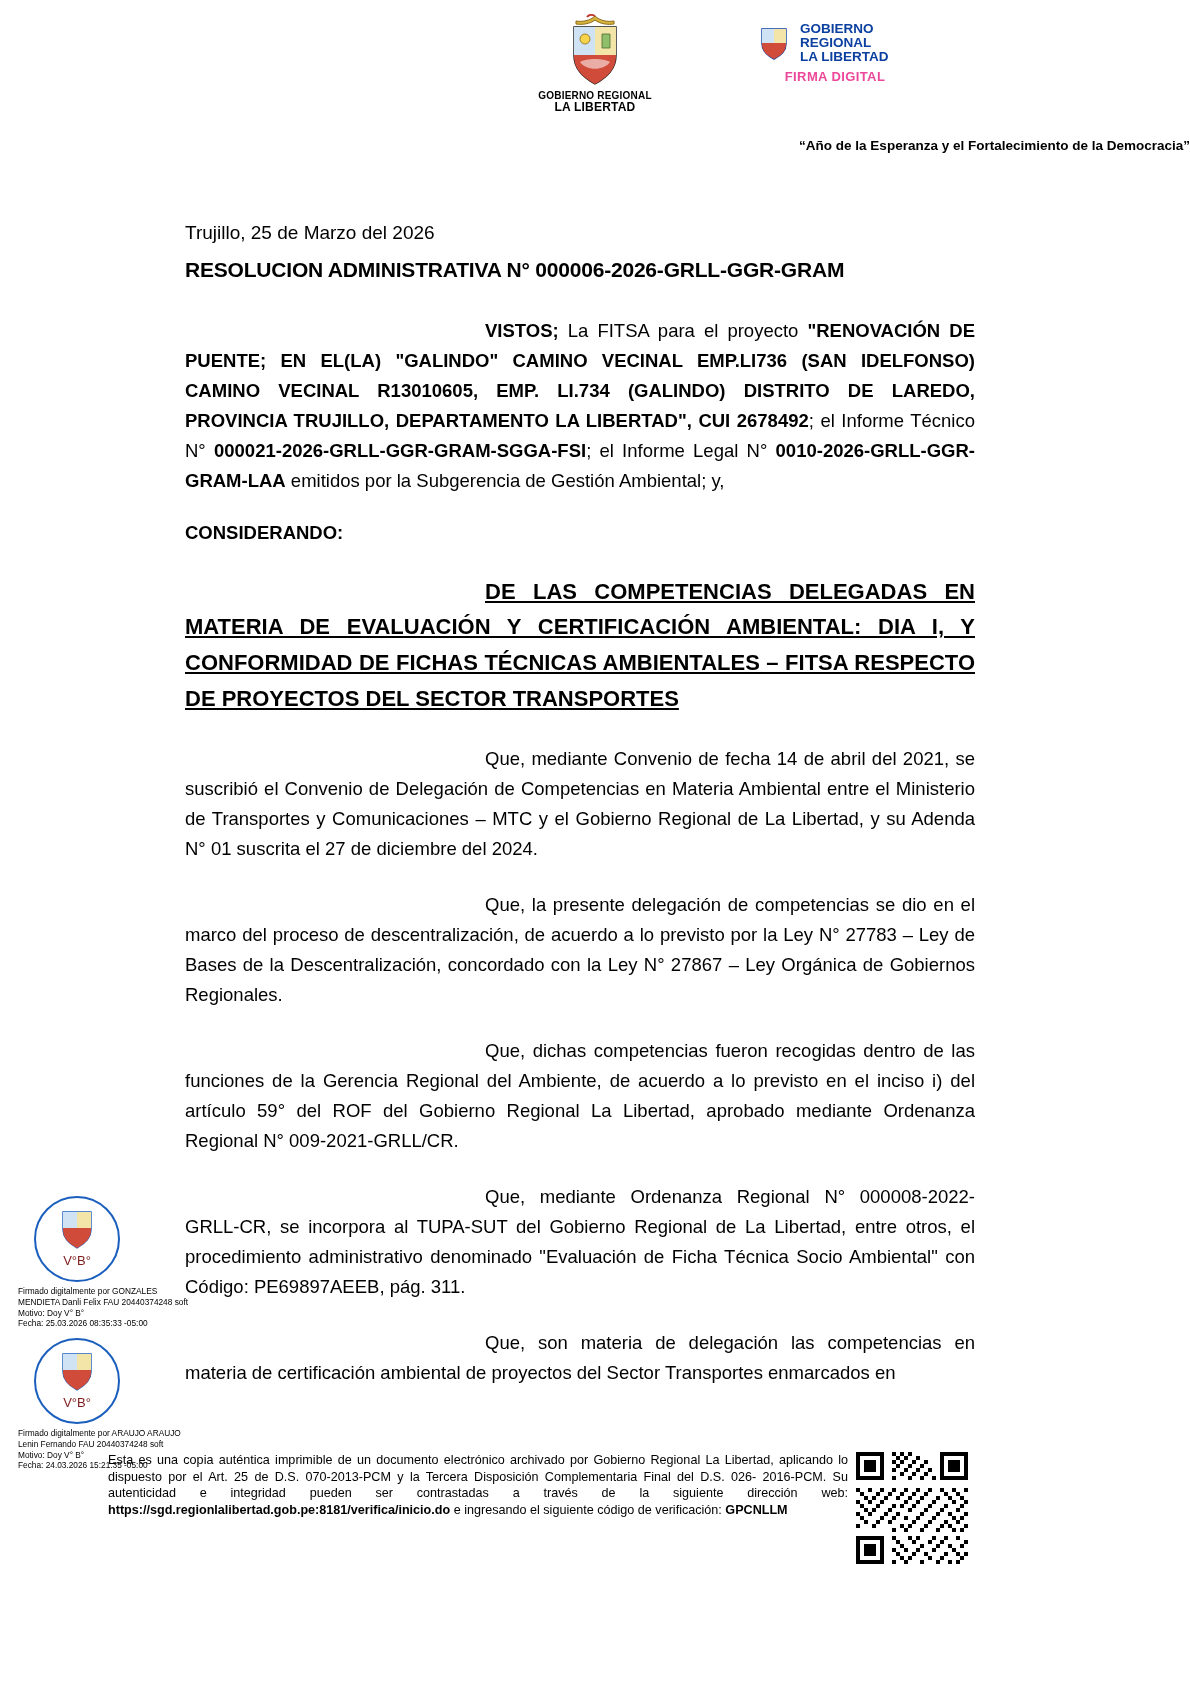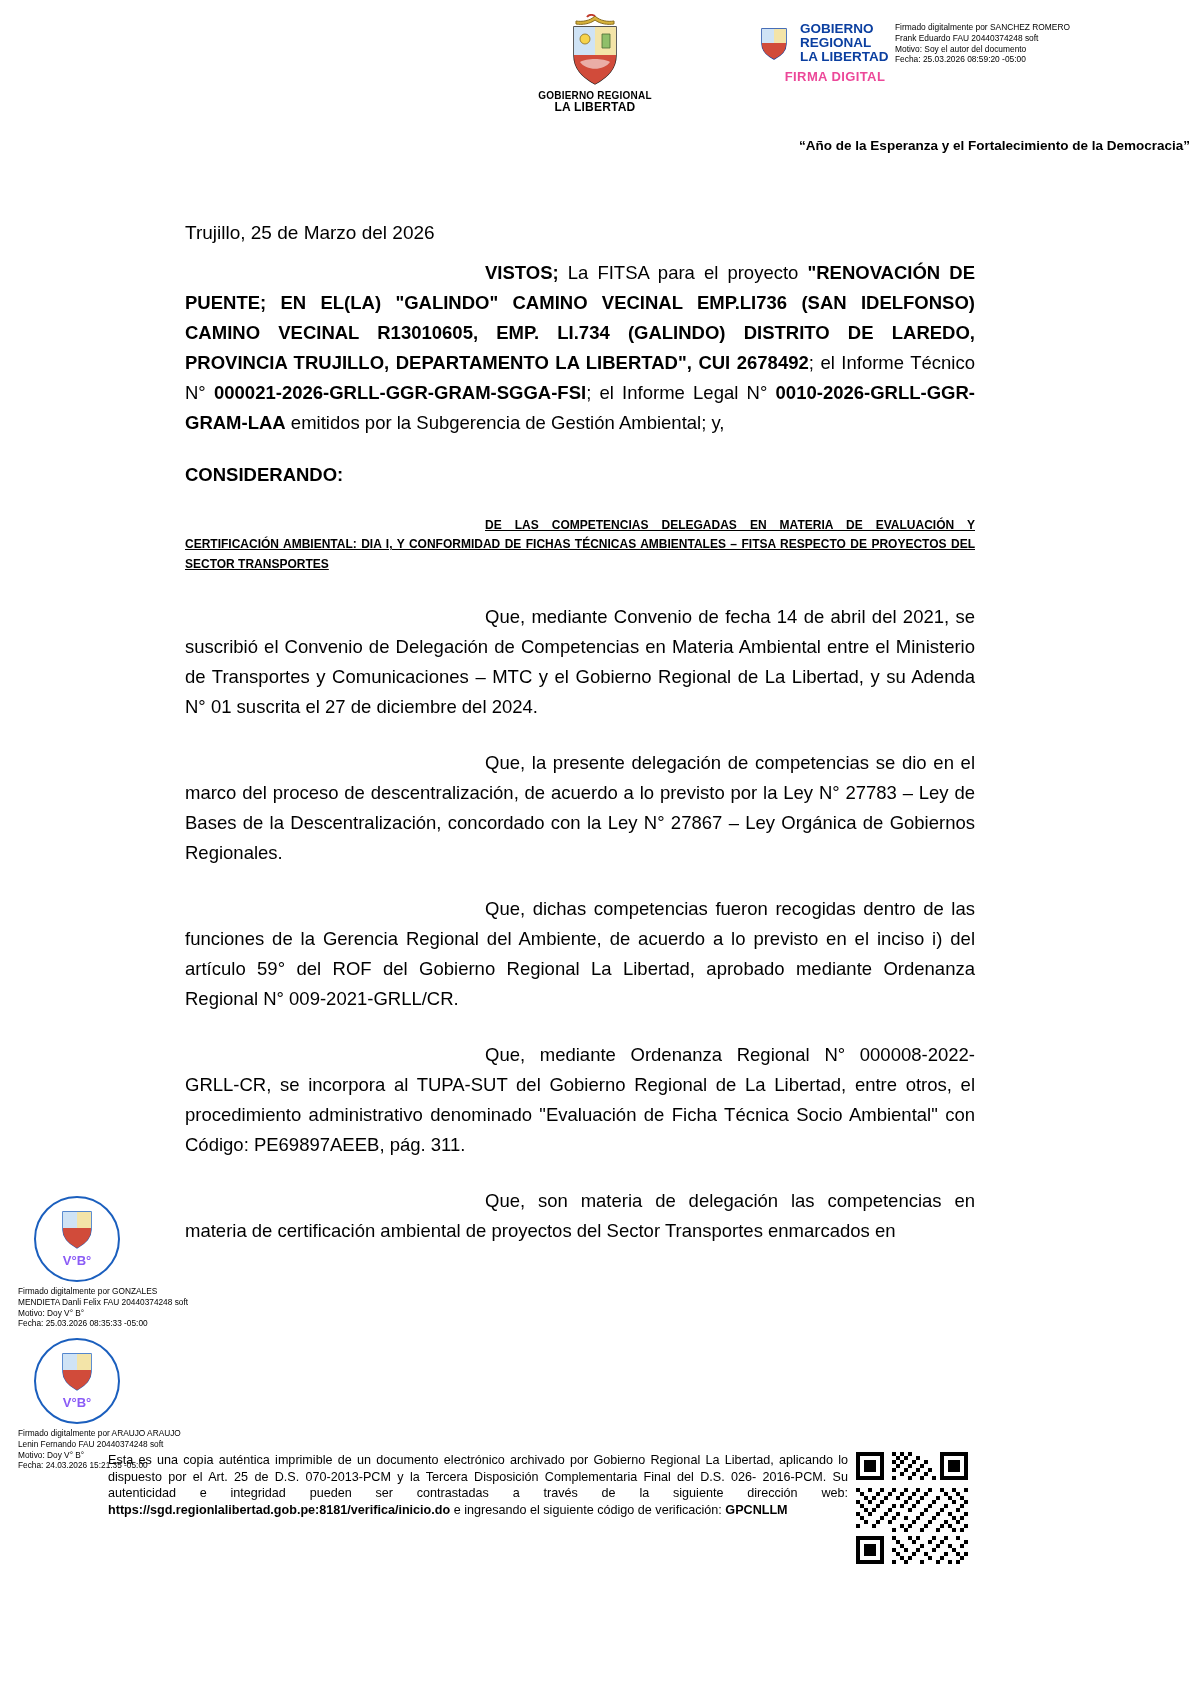--- a/index.html
+++ b/index.html
@@ -123,21 +123,21 @@
   .b { font-weight: bold; }
   .center-bold {
     text-align: left;
     font-weight: bold;
     font-size: 18.5px;
     margin: 0 0 30px 0;
   }
   .underline-head {
     text-decoration: underline;
     font-weight: bold;
-    font-size: 12px;
+    font-size: 22px;
     line-height: 1.62;
     text-align: justify;
     margin: 0 0 28px 0;
   }
   .underline-head .ind { display:inline-block; width: 300px; }
 
   
   .seal {
     position: absolute;
     left: 18px;
@@ -153,22 +153,22 @@
     position: relative;
     margin-left: 16px;
     box-sizing: border-box;
   }
   .seal-circle .vb {
     position: absolute;
     left: 0; right: 0;
     bottom: 12px;
     text-align: center;
     font-size: 13px;
-    font-weight: bold;
-    color: #8b5cf6;
+    font-weight: normal;
+    color: #7f1d1d;
   }
   .seal-circle .mini {
     position: absolute;
     left: 50%;
     transform: translateX(-50%);
     top: 10px;
   }
   .seal-meta {
     font-size: 8.3px;
     line-height: 1.3;
@@ -233,31 +233,29 @@
       </div>
       <div class="firma-text">
         <div class="l1">GOBIERNO</div>
         <div class="l2">REGIONAL</div>
         <div class="l3">LA LIBERTAD</div>
       </div>
     </div>
     <div class="firma-digital">FIRMA DIGITAL</div>
   </div>
 
-  <div class="sig-meta" style="white-space:pre-line">Firmado digitalmente por SANCHEZ ROMERO Frank Eduardo FAU 20440374248 soft
-Motivo: Soy el autor del documento
-Fecha: 25.03.2026 08:59:20 -05:00</div>
 
   <div class="motto">“Año de la Esperanza y el Fortalecimiento de la Democracia”</div>
 </div>
 
 <div class="doc">
 
   <div class="place-date">Trujillo, 25 de Marzo del 2026</div>
 
+  <div class="res-title">RESOLUCION ADMINISTRATIVA N° 000006-2026-GRLL-GGR-GRAM</div>
 
   <p class="just">
     <span class="ind"></span><span class="b">VISTOS;</span><span> La FITSA para el proyecto </span><span class="b">"RENOVACIÓN DE PUENTE; EN EL(LA) "GALINDO" CAMINO VECINAL EMP.LI736 (SAN IDELFONSO) CAMINO VECINAL R13010605, EMP. LI.734 (GALINDO) DISTRITO DE LAREDO, PROVINCIA TRUJILLO, DEPARTAMENTO LA LIBERTAD", CUI 2678492</span><span>; el Informe Técnico N° </span><span class="b">000021-2026-GRLL-GGR-GRAM-SGGA-FSI</span><span>; el Informe Legal N° </span><span class="b">0010-2026-GRLL-GGR-GRAM-LAA</span><span> emitidos por la Subgerencia de Gestión Ambiental; y,</span>
   </p>
 
   <p class="center-bold">CONSIDERANDO:</p>
 
   <p class="underline-head"><span class="ind"></span><span>DE LAS COMPETENCIAS DELEGADAS EN MATERIA DE EVALUACIÓN Y CERTIFICACIÓN AMBIENTAL: DIA I, Y CONFORMIDAD DE FICHAS TÉCNICAS AMBIENTALES – FITSA RESPECTO DE PROYECTOS DEL SECTOR TRANSPORTES</span></p>
 
   <p class="just"><span class="ind"></span><span>Que, mediante Convenio de fecha 14 de abril del 2021, se suscribió el Convenio de Delegación de Competencias en Materia Ambiental entre el Ministerio de Transportes y Comunicaciones – MTC y el Gobierno Regional de La Libertad, y su Adenda N° 01 suscrita el 27 de diciembre del 2024.</span></p>

